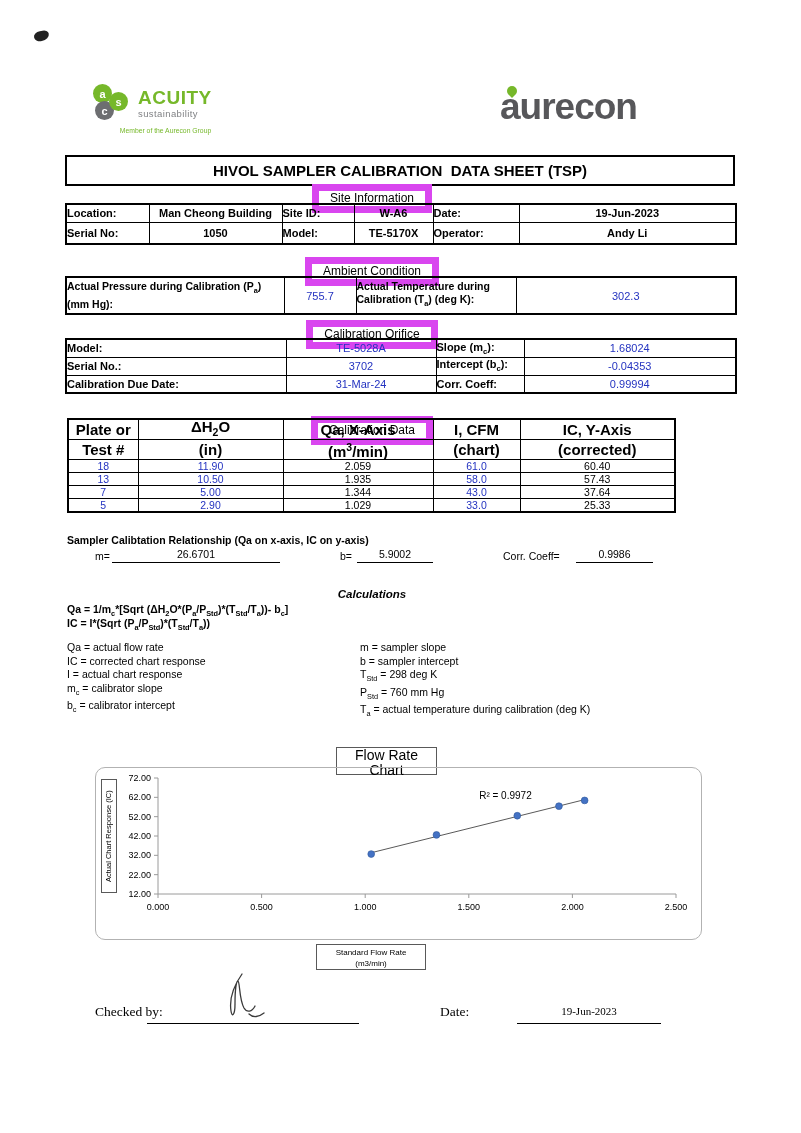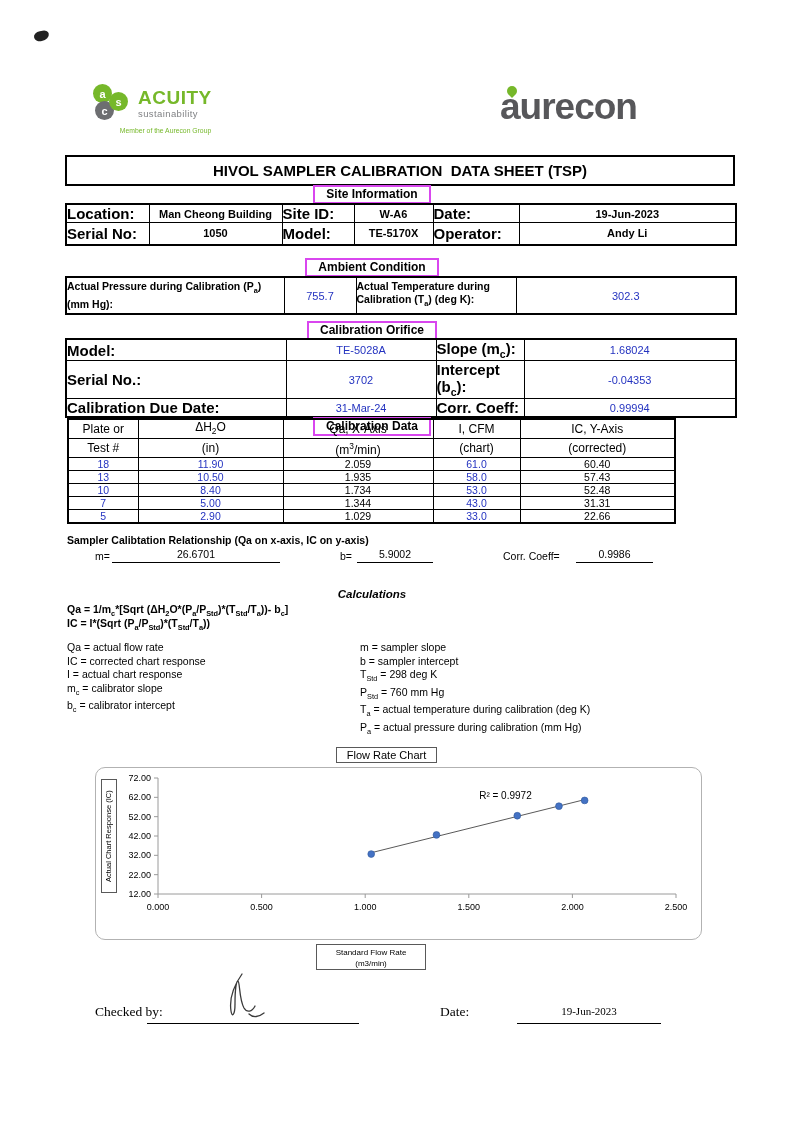--- a/index.html
+++ b/index.html
@@ -23,41 +23,41 @@
   .acuity-member{margin-top:5px;color:var(--brand-green);font-size:6.8px;text-align:center;width:145px;}
 
   
   .aurecon{left:500px;top:86px;height:44px;}
   .aurecon-word{position:relative;color:var(--logo-gray);font-size:37px;font-weight:bold;letter-spacing:-1px;line-height:42px;}
   .aurecon-leaf{position:absolute;left:7px;top:0px;width:10px;height:10px;background:var(--brand-green);border-radius:50% 50% 50% 0;transform:rotate(-45deg);z-index:1;}
 
   .title-box{left:65px;top:155px;width:670px;height:31px;border:2px solid #000;display:flex;align-items:center;justify-content:center;font-weight:bold;font-size:15px;white-space:pre;box-sizing:border-box;}
 
   .sec-wrap{left:65px;width:614px;text-align:center;}
-  .sec-head{display:inline-block;border:2px solid #d946ef;padding:0 11px;font-weight:bold;font-size:12px;line-height:15px;background:#fff;}
+  .sec-head{display:inline-block;border:7px solid #d946ef;padding:0 11px;font-weight:normal;font-size:12px;line-height:15px;background:#fff;}
   .calc-head{display:inline-block;font-weight:bold;font-size:11.5px;font-style:italic;}
 
   table.tbl{border-collapse:collapse;border:2px solid #000;position:absolute;table-layout:fixed;}
   .tbl td{border:1px solid #000;overflow:hidden;padding:0;}
-  .lbl{font-weight:bold;font-size:15px;padding:0 3px;text-align:left;}
+  .lbl{font-weight:bold;font-size:11px;padding:0 3px;text-align:left;}
   .lbl-2line{font-size:10.5px;line-height:12.5px;padding:1px 3px;}
   .vb{font-weight:bold;font-size:11px;text-align:center;}
   .vblue{color:var(--value-blue);font-size:11px;text-align:center;margin-left:39px;}
-  .hb{font-weight:normal;font-size:12px;text-align:center;line-height:14px;}
+  .hb{font-weight:bold;font-size:15px;text-align:center;line-height:14px;}
   .dc{font-size:10.5px;text-align:center;line-height:12px;}
   .dblue{color:var(--value-blue);}
 
   .rel-head{left:67px;top:534px;font-size:10.5px;font-weight:bold;}
   .rel-lbl{font-size:10.5px;}
   .rel-val{font-size:10.5px;text-align:center;border-bottom:1px solid #000;padding-bottom:2px;}
 
   .formula{font-size:10.5px;font-weight:bold;}
   .defs div{font-size:10.5px;line-height:13.5px;}
 
-  .chart-title-box{left:336px;top:747px;width:101px;height:16px;border:1px solid #595959;font-size:11px;text-align:center;line-height:15px;box-sizing:border-box;}
+  .chart-title-box{left:336px;top:747px;width:101px;height:28px;border:1px solid #595959;font-size:14px;text-align:center;line-height:15px;box-sizing:border-box;}
   .chart-frame{left:95px;top:767px;width:607px;height:173px;border:1px solid #b2b2b2;border-radius:10px;box-sizing:border-box;}
   .ylabel-box{position:absolute;left:5px;top:11px;width:16px;height:114px;border:1px solid #595959;writing-mode:vertical-rl;transform:rotate(180deg);text-align:center;font-size:7.5px;line-height:14px;box-sizing:border-box;}
   #chart-svg{position:absolute;left:0;top:0;}
   .xlabel-box{left:316px;top:944px;width:110px;height:26px;border:1px solid #595959;text-align:center;font-size:8px;line-height:11px;padding-top:2px;box-sizing:border-box;}
 
   .serif{font-family:"Liberation Serif",serif;}
   .checked-by{left:95px;top:1004px;font-size:13.5px;}
   .signature{left:205px;top:971px;}
   .hline{border-top:1px solid #000;height:0;}
   .date-lbl{left:440px;top:1004px;font-size:13.5px;}
@@ -214,39 +214,32 @@
       <td class="dc">60.40</td>
     </tr>
     <tr style="height:13px">
       <td class="dc dblue">13</td>
       <td class="dc dblue">10.50</td>
       <td class="dc">1.935</td>
       <td class="dc dblue">58.0</td>
       <td class="dc">57.43</td>
     </tr>
     <tr style="height:13px">
-      <td class="dc dblue">10</td>
-      <td class="dc dblue">8.40</td>
-      <td class="dc">1.734</td>
-      <td class="dc dblue">53.0</td>
-      <td class="dc">52.48</td>
-    </tr>
-    <tr style="height:13px">
       <td class="dc dblue">7</td>
       <td class="dc dblue">5.00</td>
       <td class="dc">1.344</td>
       <td class="dc dblue">43.0</td>
-      <td class="dc">31.31</td>
+      <td class="dc">37.64</td>
     </tr>
     <tr style="height:13px">
       <td class="dc dblue">5</td>
       <td class="dc dblue">2.90</td>
       <td class="dc">1.029</td>
       <td class="dc dblue">33.0</td>
-      <td class="dc">22.66</td>
+      <td class="dc">25.33</td>
     </tr>
   </tbody>
 </table>
 
 <div class="abs rel-head">Sampler Calibtation Relationship (Qa on x-axis, IC on y-axis)</div>
 <span class="abs rel-lbl" style="left:95px;top:550px">m=</span>
 <span class="abs rel-val" style="left:112px;top:548px;width:168px">26.6701</span>
 <span class="abs rel-lbl" style="left:340px;top:550px">b=</span>
 <span class="abs rel-val" style="left:357px;top:548px;width:76px">5.9002</span>
 <span class="abs rel-lbl" style="left:503px;top:550px">Corr. Coeff=</span>
@@ -264,21 +257,20 @@
   <div>I = actual chart response</div>
   <div>m<sub>c</sub> = calibrator slope</div>
   <div>b<sub>c</sub> = calibrator intercept</div>
 </div>
 <div class="abs defs" style="left:360px;top:641px">
   <div>m = sampler slope</div>
   <div>b = sampler intercept</div>
   <div>T<sub>Std</sub> = 298 deg K</div>
   <div>P<sub>Std</sub> = 760 mm Hg</div>
   <div>T<sub>a</sub> = actual temperature during calibration (deg K)</div>
-  <div>P<sub>a</sub> = actual pressure during calibration (mm Hg)</div>
 </div>
 
 <div class="abs chart-title-box">Flow Rate Chart</div>
 <div class="abs chart-frame">
   <div class="ylabel-box">Actual Chart Response (IC)</div>
   <svg id="chart-svg" width="607" height="173" viewBox="0 0 607 173">
       <line x1="62" y1="10" x2="62" y2="126" stroke="#9a9a9a" stroke-width="1"></line>
       <line x1="62" y1="126" x2="580" y2="126" stroke="#9a9a9a" stroke-width="1"></line>
       <line x1="58" y1="126" x2="62" y2="126" stroke="#9a9a9a"></line>
       <text x="55" y="129" text-anchor="end" font-size="9" fill="#000">12.00</text>

